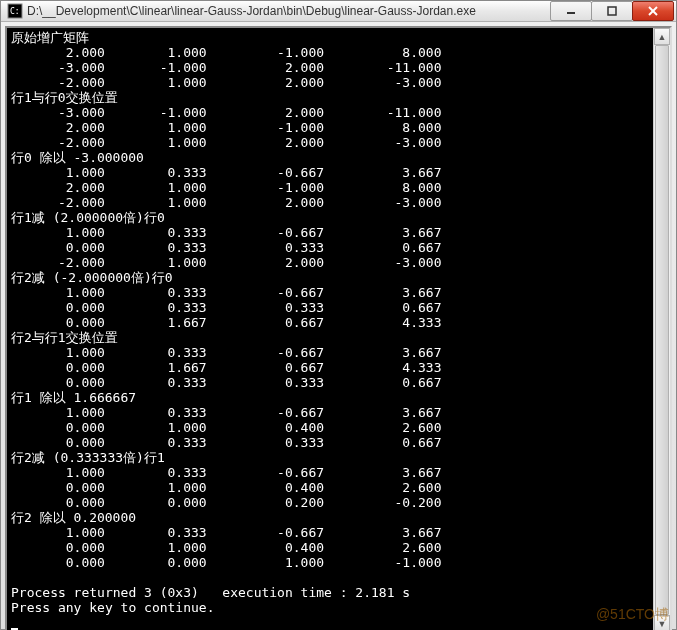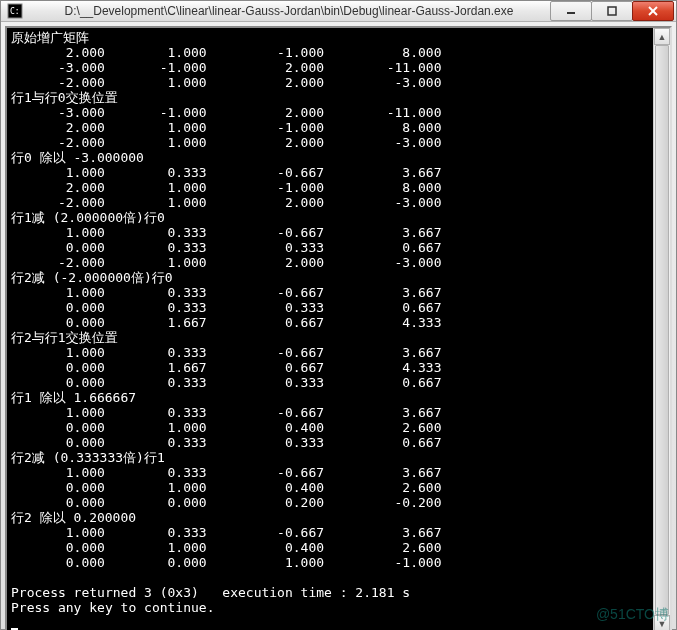--- a/index.html
+++ b/index.html
@@ -34,21 +34,20 @@
       height: 16px;
       margin-right: 4px;
       display: inline-flex;
     }
     .title-text {
       flex: 1;
       color: #333;
       white-space: nowrap;
       overflow: hidden;
       text-overflow: ellipsis;
-      text-align: center;
     }
     .win-controls { display: flex; gap: 0; }
     .win-btn {
       width: 42px;
       height: 20px;
       border: 1px solid #9a9a9a;
       border-radius: 2px;
       margin-left: -1px;
       display: flex;
       align-items: center;
@@ -103,21 +102,21 @@
       height: 100%;
       background: linear-gradient(to right, #e8e8e8, #d0d0d0);
       border: 1px solid #b0b0b0;
       border-radius: 1px;
     }
     .cursor { display: inline-block; width: 7px; height: 2px; background: #fff; vertical-align: bottom; }
     .watermark {
       position: absolute;
       right: 8px;
       bottom: 6px;
-      color: #0f766e;
+      color: #a16207;
       font-size: 14px;
       font-family: Arial, sans-serif;
       pointer-events: none;
       opacity: 0.6;
     }
   </style>
 </head>
 <body>
 
 <div class="window">

